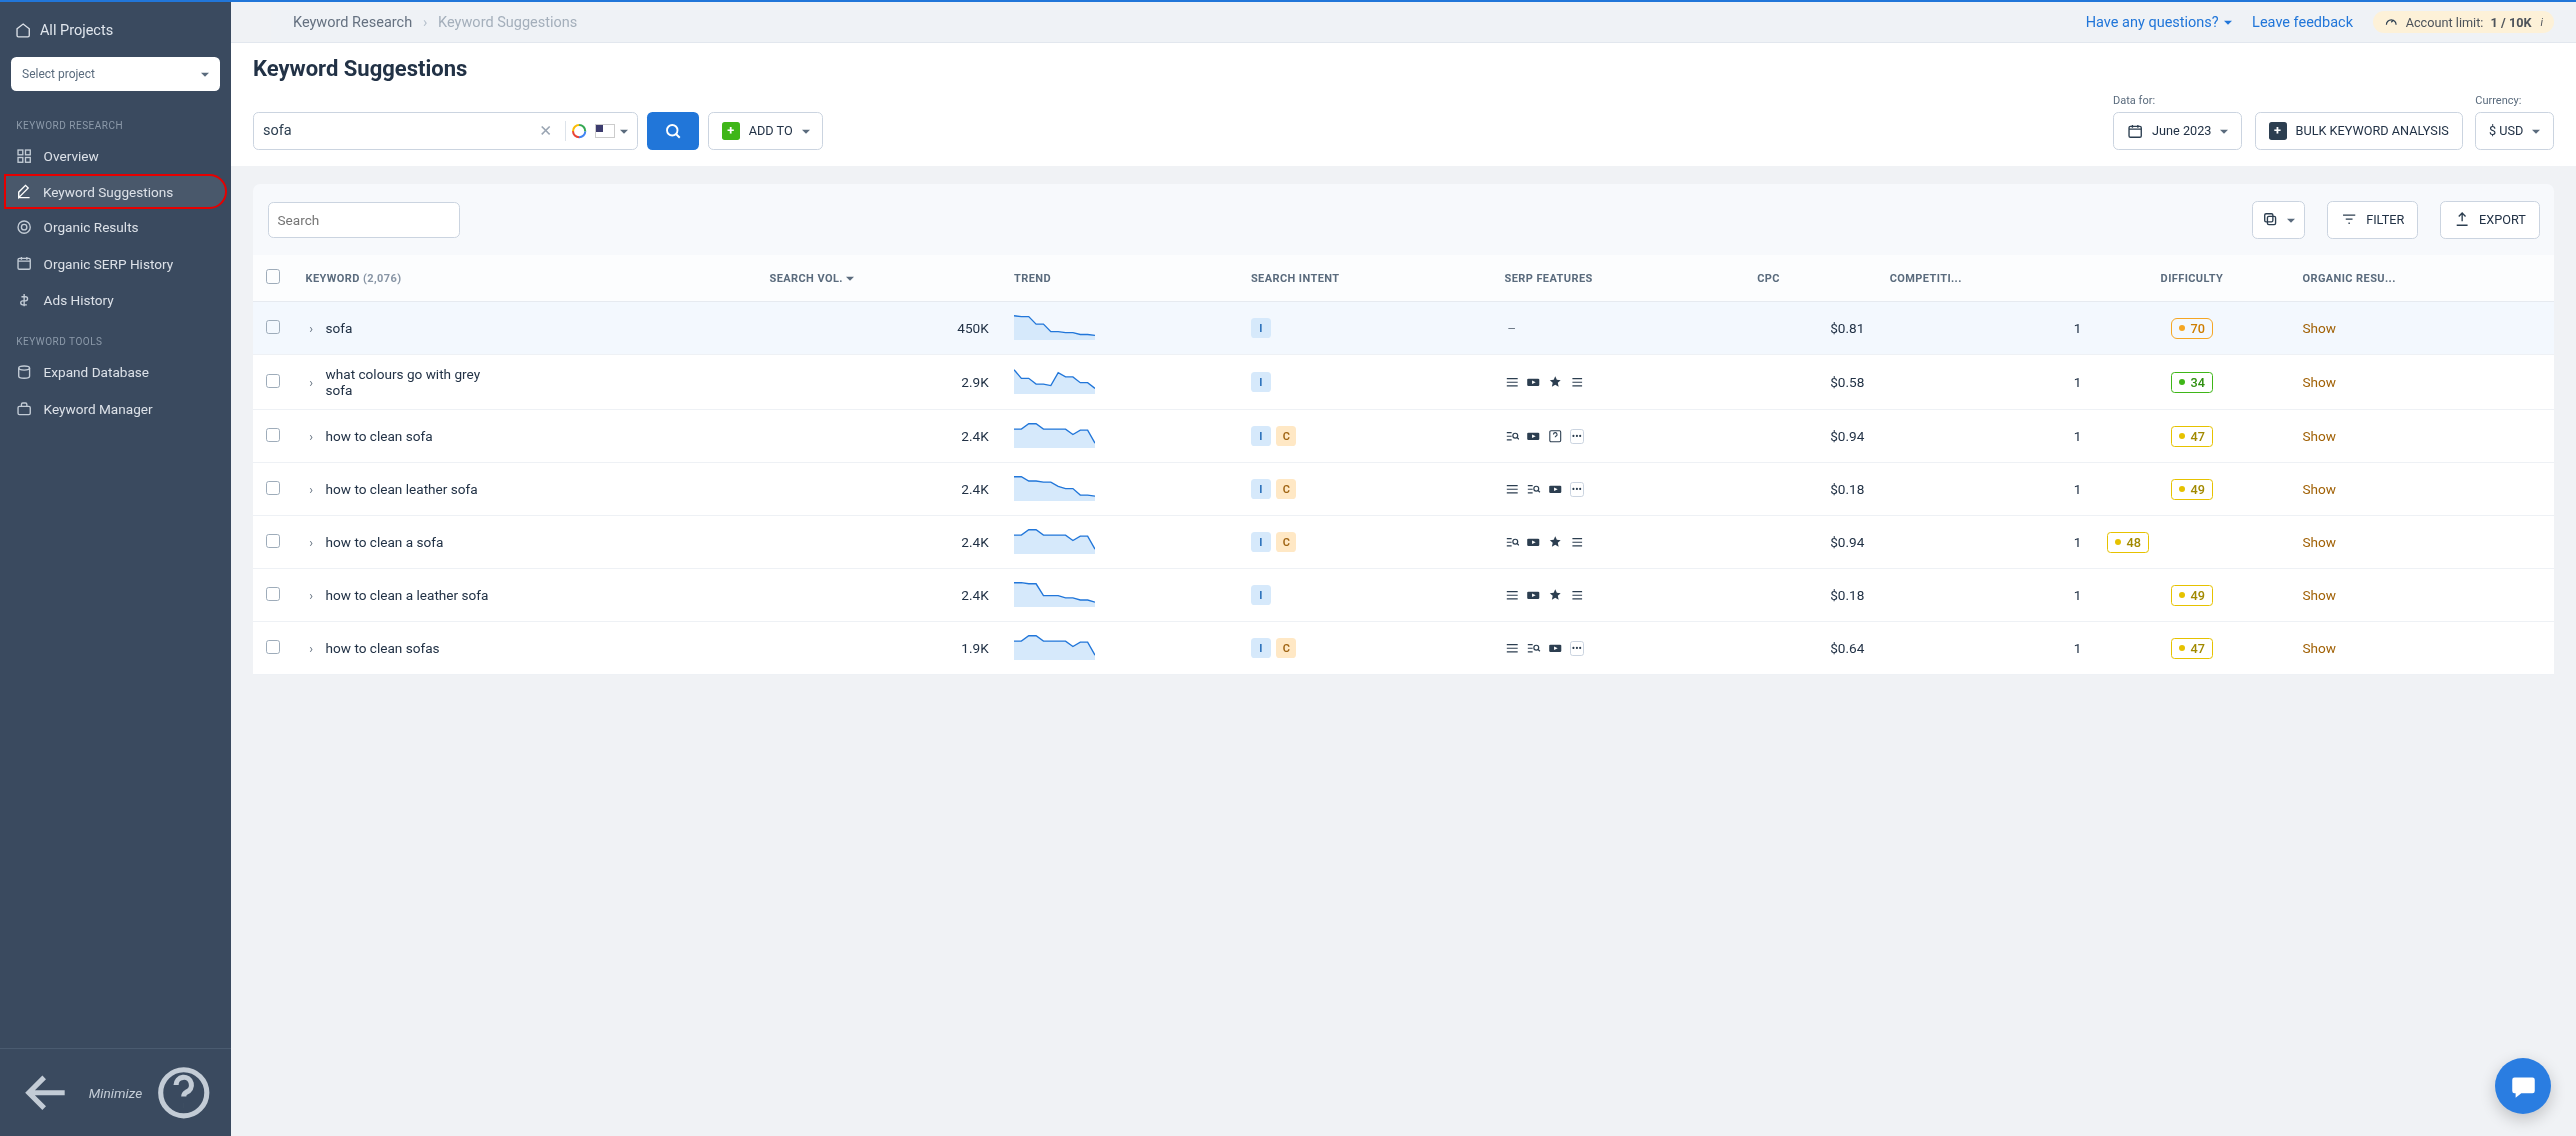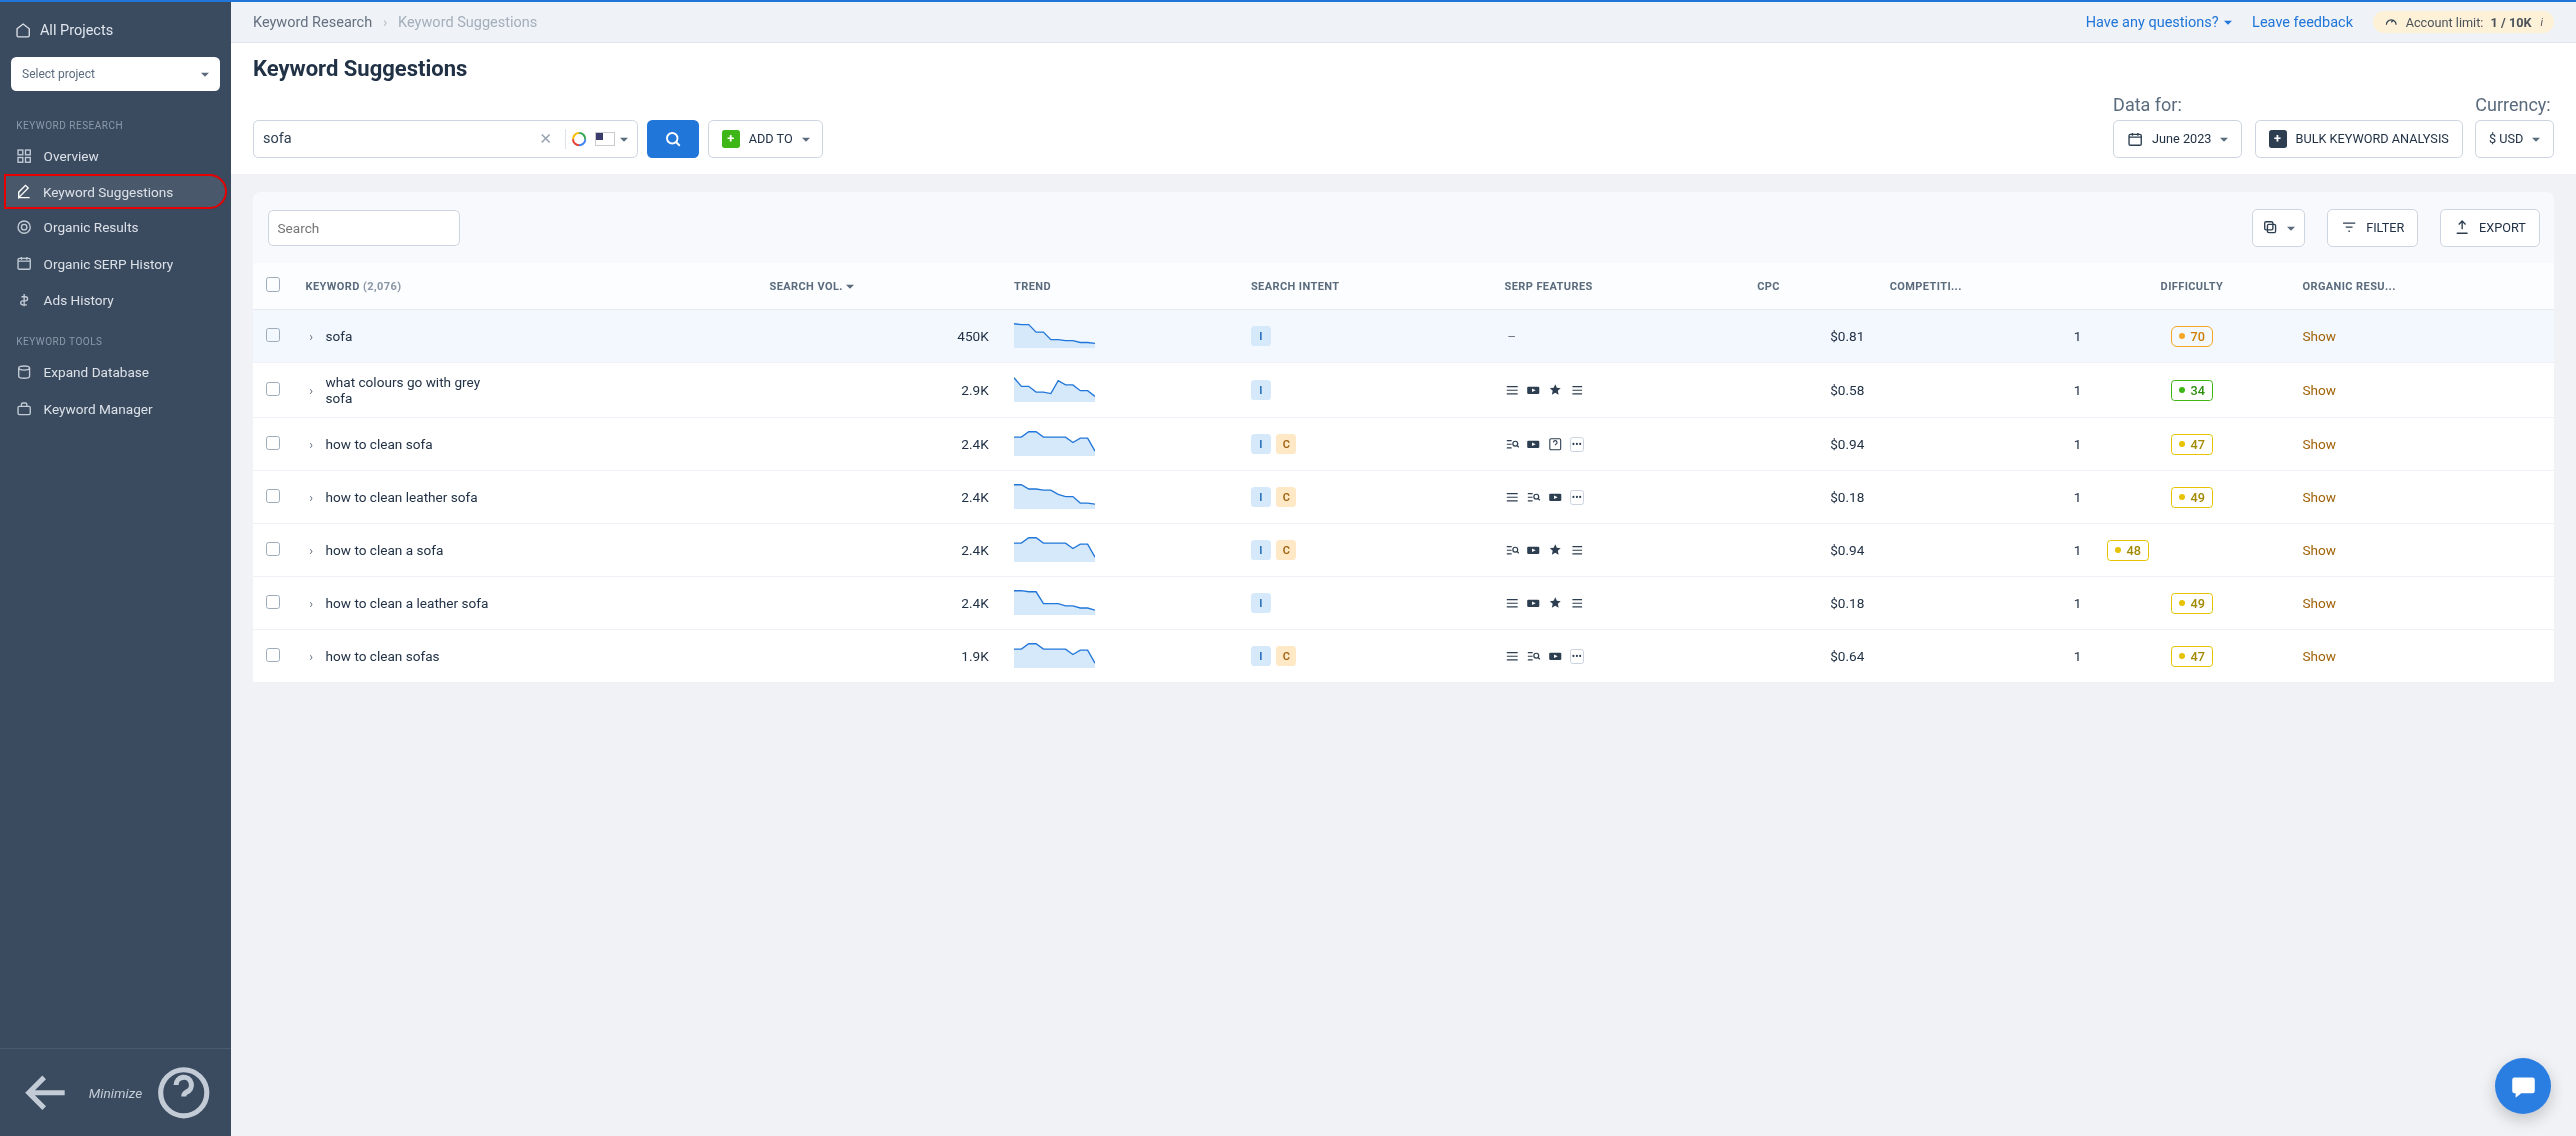--- a/index.html
+++ b/index.html
@@ -16,21 +16,21 @@
 .nav-item { display: flex; align-items: center; gap: 11px; padding: 10px 16.3px; font-size: 13.6px; cursor: pointer; color: #dce1e8; }
 .nav-item svg { width: 16.3px; height: 16.3px; flex-shrink: 0; }
 .nav-item.highlight { border: 2.7px solid #e60000; border-radius: 3.6px; margin: 0 3.6px; padding: 7.2px 10px; }
 .nav-item.active { background: rgba(255,255,255,0.08); border-radius: 0 18px 18px 0; }
 .sidebar-spacer { flex: 1; }
 .sidebar-footer { display: flex; align-items: center; gap: 11px; padding: 12.7px 16.3px; border-top: 0.9px solid #4a5b70; color: #c3ccd6; font-size: 13.6px; font-style: italic; }
 .sidebar-footer .help { margin-left: auto; }
 
 
 .main { flex: 1; display: flex; flex-direction: column; overflow: hidden; }
-.topbar { display: flex; align-items: center; padding: 9px 22px; gap: 19px; background: #eff2f6; }
+.topbar { display: flex; align-items: center; padding: 9px 22px; gap: 19px; background: #eff2f6; margin-left: 40px; }
 .crumb { color: #657180; font-size: 14.5px; }
 .crumb a { color: #657180; text-decoration: none; }
 .crumb .sep { margin: 0 7.2px; color: #b5c0cc; }
 .crumb .cur { color: #a4afbb; }
 .top-right { margin-left: auto; display: flex; align-items: center; gap: 20px; }
 .blue-link { color: #2176d9; font-size: 14.5px; cursor: pointer; display: flex; align-items: center; gap: 5.4px; }
 .limit-pill { background: #fdf1d8; border-radius: 18px; padding: 3.6px 11px; display: flex; align-items: center; gap: 7.2px; font-size: 12.7px; color: #4c525a; }
 .limit-pill svg { width: 14.5px; height: 14.5px; }
 .limit-pill sup { font-style: italic; margin-left: 1.8px; }
 
@@ -45,21 +45,21 @@
 .goog { width: 16.3px; height: 16.3px; }
 .flag { width: 20px; height: 13.6px; display: inline-block; position: relative; border: 0.9px solid #ccc; background: #fff; }
 .flag::before { content:""; position:absolute; left:0; top:0; width:7.2px; height:7.2px; background:#3c3b6e; }
 .flag::after { content:""; position:absolute; left:0; top:0; right:0; bottom:0;
   background: repeating-linear-gradient(#fff 0 1.4px,#b22234 1.4px 2.7px); z-index:-1; }
 .search-btn { width: 52px; height: 38px; background: #2176d9; border-radius: 5.4px; display: flex; align-items: center; justify-content: center; cursor: pointer; }
 .search-btn svg { width: 18px; height: 18px; stroke: #fff; }
 .btn-outline { border: 0.9px solid #cbd4e0; border-radius: 5.4px; height: 38px; padding: 0 12.7px; display: flex; align-items: center; gap: 9px; font-size: 12.7px; color: #223246; cursor: pointer; background: #fff; }
 .btn-outline svg { width: 16.3px; height: 16.3px; }
 .meta-group { display: flex; flex-direction: column; gap: 5.4px; }
-.meta-group label { font-size: 18px; color: #5a6b7d; }
+.meta-group label { font-size: 11px; color: #5a6b7d; }
 .hdr-spacer { flex: 1; }
 .plus-badge { width: 18px; height: 18px; background:#3fb618; border-radius:2.7px; color:#fff; display:inline-flex; align-items:center; justify-content:center; font-weight:bold; font-size:12.7px; }
 .plus-badge.dark { background:#2c3e50; }
 
 
 .table-wrap { margin: 18px 22px 0; background: transparent; }
 .toolbar { display: flex; align-items: center; gap: 12.7px; padding: 16.3px 14.5px; background: #f7f9fc; border-radius: 7.2px 7.2px 0 0;}
 .mini-search { border: 0.9px solid #cbd4e0; border-radius: 5.4px; height: 36px; width: 192px; display: flex; align-items: center; padding: 0 9px; background:#fff; }
 .mini-search input { border: none; outline: none; flex: 1; font-size: 13.6px; color:#5a6b7d; }
 .tabs { display: flex; border: 0.9px solid #cbd4e0; border-radius: 5.4px; overflow: hidden; margin-left: 27px;}

